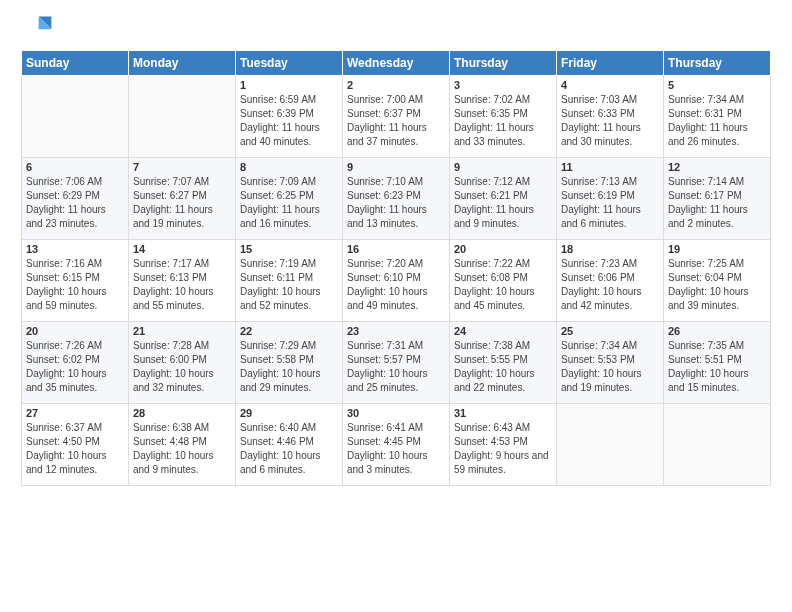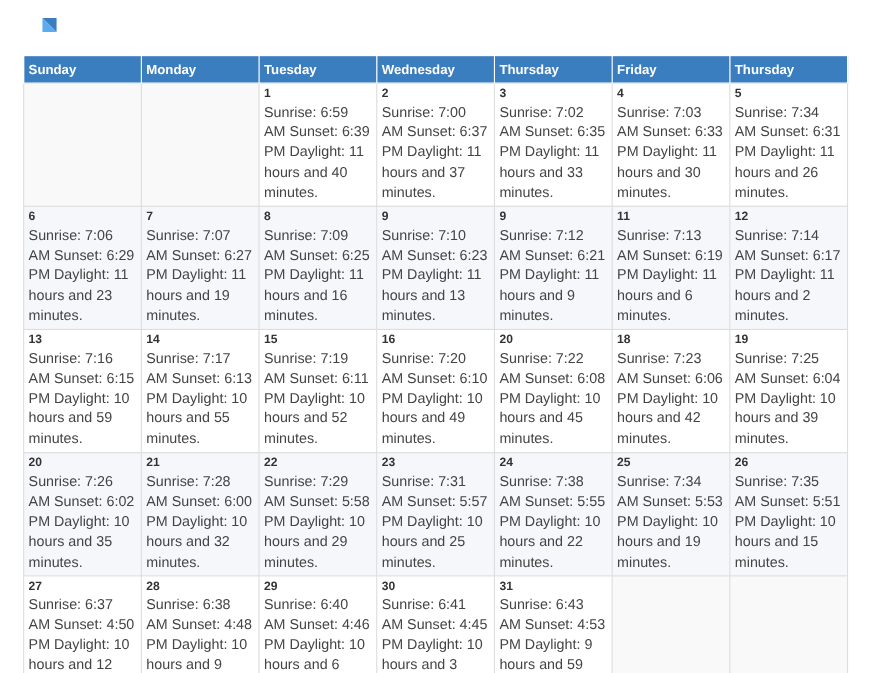--- a/index.html
+++ b/index.html
@@ -80,21 +80,21 @@
     .calendar td.empty {
       background: #f9f9f9;
     }
     .day-number {
       font-size: 11px;
       font-weight: bold;
       display: block;
       margin-bottom: 2px;
     }
     .cell-info {
-      font-size: 13px;
+      font-size: 10px;
       line-height: 1.4;
       color: #444;
     }
   </style>
 </head>
 <body>
 
 <div class="page">
   <div class="header">
     <div class="logo">

